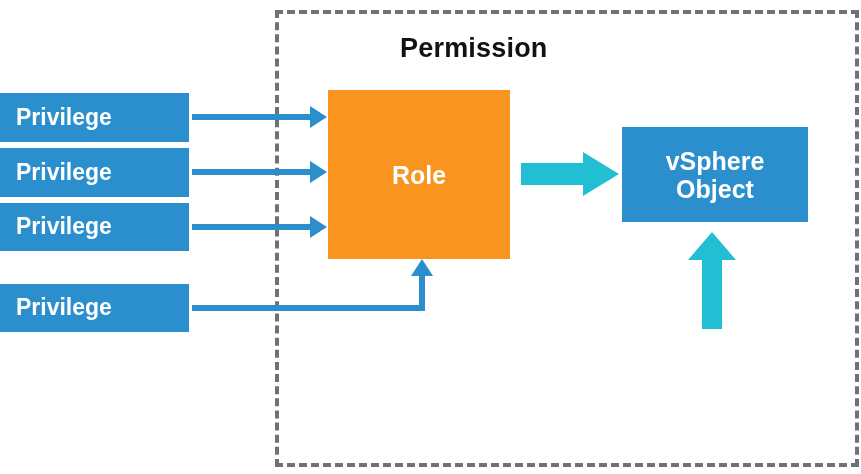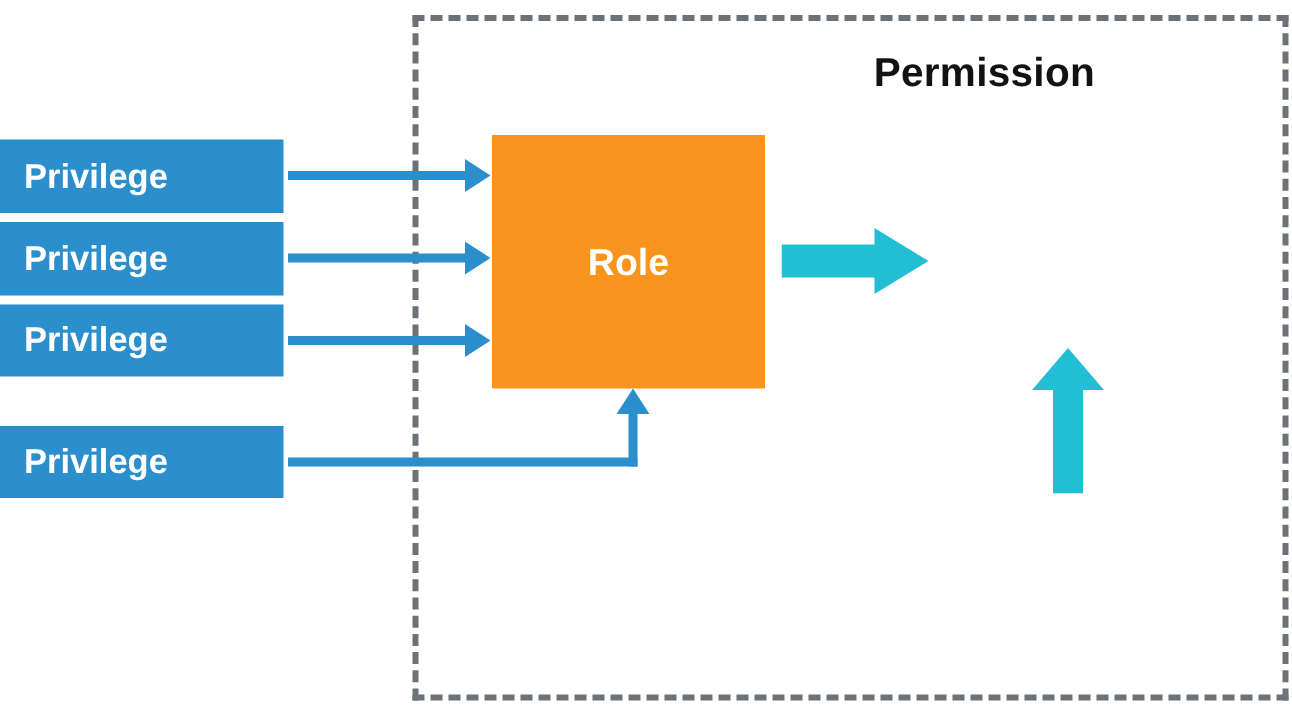--- a/index.html
+++ b/index.html
@@ -25,21 +25,21 @@
     height: 457px;
     border: 4px dashed #6d7278;
     box-sizing: border-box;
     background: transparent;
   }
   .permission-title {
     position: absolute;
     left: 400px;
     top: 33px;
     width: 330px;
-    text-align: right;
+    text-align: left;
     font-size: 27px;
     font-weight: bold;
     color: #111214;
     letter-spacing: 0.2px;
     white-space: nowrap;
   }
 
   
   .node {
     position: absolute;
@@ -168,20 +168,26 @@
   <div class="node role-box">
     <span>Role</span>
   </div>
 
   <div class="block-arrow-right">
     <svg width="98" height="44" viewBox="0 0 98 44" xmlns="http://www.w3.org/2000/svg">
       <polygon points="0,11 62,11 62,0 98,22 62,44 62,33 0,33" fill="#22bfd4"></polygon>
     </svg>
   </div>
 
+  <div class="node vsphere-box">
+    <span>
+      <span>vSphere</span><br>
+      <span>Object</span>
+    </span>
+  </div>
 
   <div class="block-arrow-up">
     <svg width="48" height="97" viewBox="0 0 48 97" xmlns="http://www.w3.org/2000/svg">
       <polygon points="24,0 48,28 34,28 34,97 14,97 14,28 0,28" fill="#22bfd4"></polygon>
     </svg>
   </div>
 
 
 </div>
 

